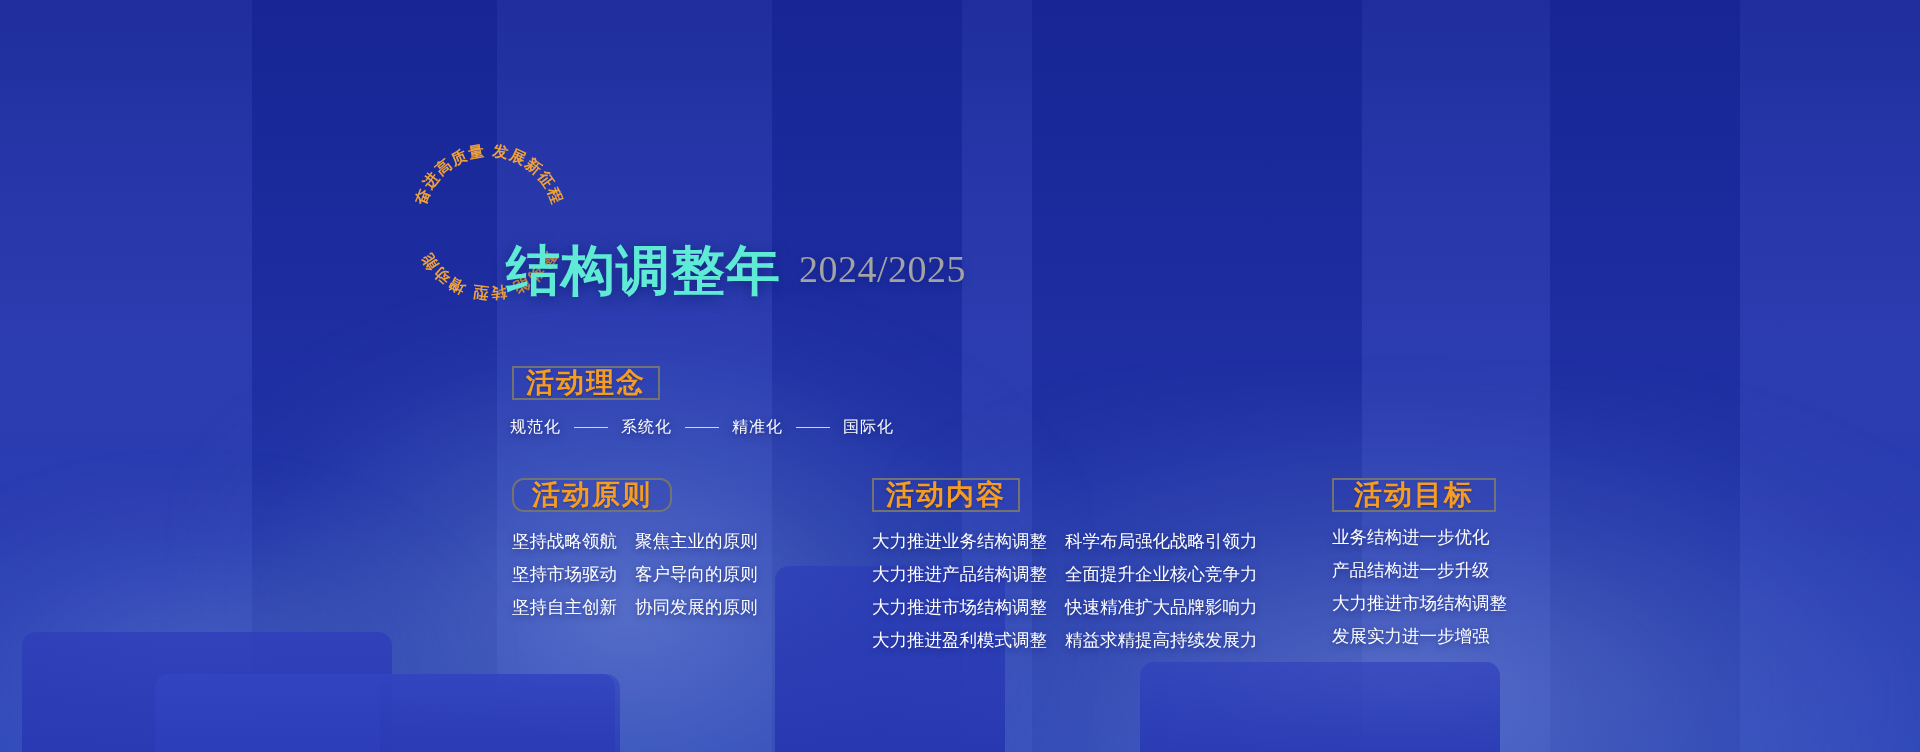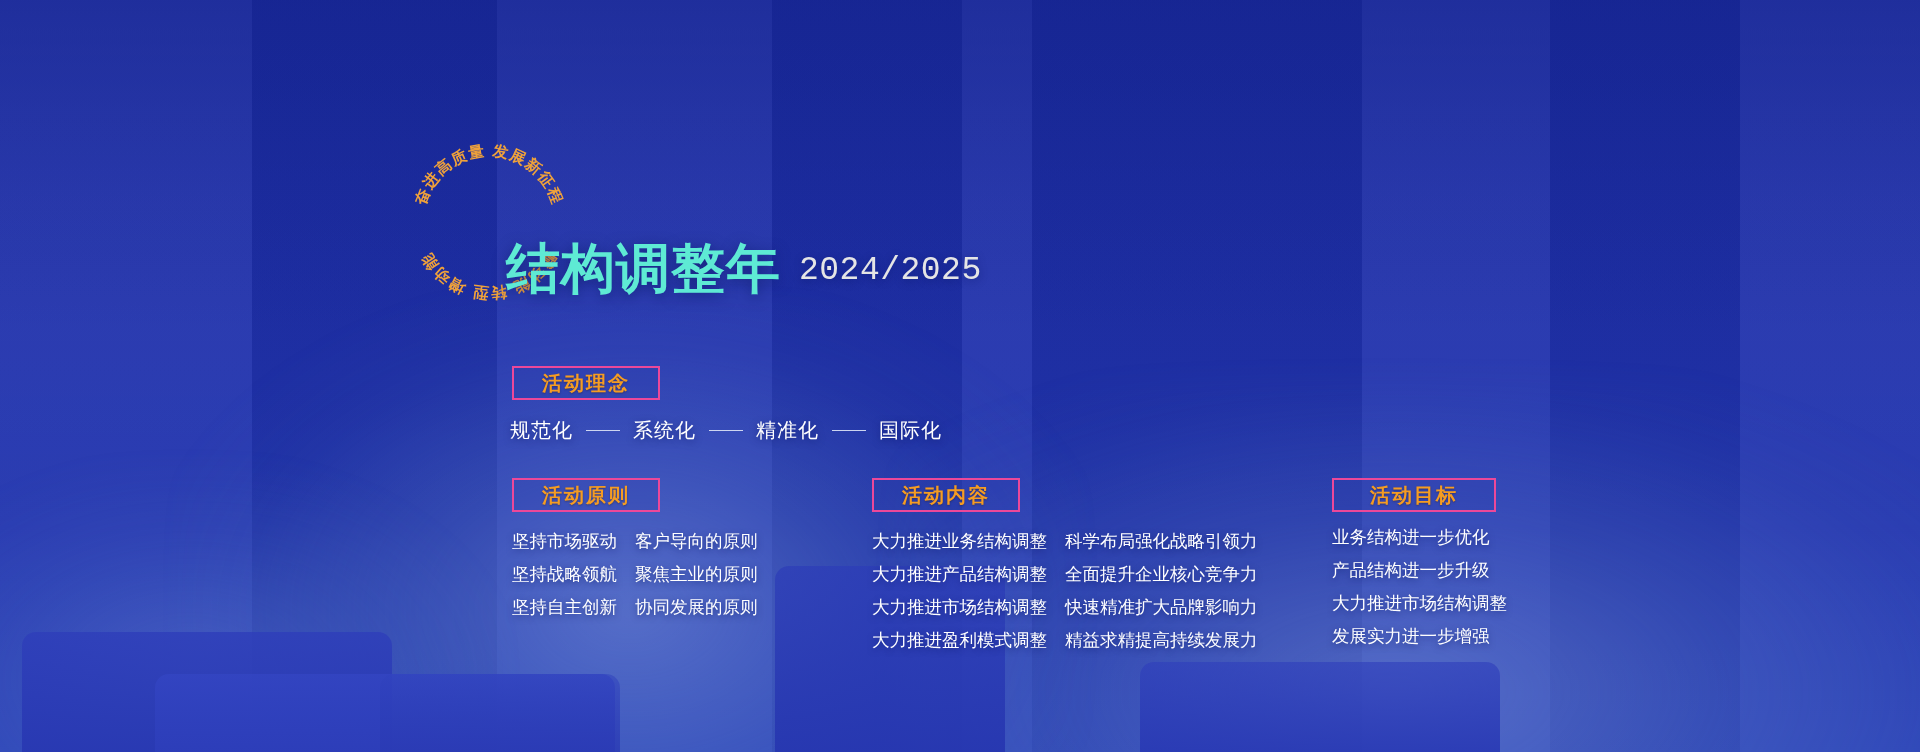--- a/index.html
+++ b/index.html
@@ -87,51 +87,51 @@
   .headline{
     font-family:Liberation Mono, monospace;
     font-size:54px;line-height:0.95;
     font-weight:700;
     color:#5eead4;
     letter-spacing:1px;
     text-shadow:0 3px 14px rgba(6,18,90,0.55);
     white-space:nowrap;
   }
   .years{
-    font-family:Liberation Mono, monospace;
-    font-size:33px;font-weight:400;color:#e5e5e5;
+    font-family:Liberation Serif, serif;
+    font-size:38px;font-weight:400;color:#a3a3a3;
     letter-spacing:0.5px;
     padding-bottom:9px;
     white-space:nowrap;
     text-shadow:0 2px 8px rgba(6,18,90,0.45);
   }
 
   
   .badge{
     position:absolute;
     box-sizing:border-box;
-    border:2px solid #ec4899;
+    border:2px solid #737373;
     background:rgba(42,58,170,0.25);
     color:#f59c22;
     font-family:"DejaVu Sans","Liberation Sans",sans-serif;
     font-weight:700;
-    font-size:20px;
+    font-size:28px;
     letter-spacing:2px;
     display:flex;align-items:center;justify-content:center;
     height:34px;
     text-shadow:0 1px 2px rgba(40,20,0,0.35);
   }
 
   
   .concept{
     position:absolute;left:510px;top:417px;
     display:flex;align-items:center;gap:13px;
     color:#ffffff;
     font-family:"DejaVu Sans","Liberation Sans",sans-serif;
-    font-size:20px;
+    font-size:16px;
     letter-spacing:1px;
     text-shadow:0 2px 7px rgba(6,18,90,0.5);
     white-space:nowrap;
   }
   .concept .dash{
     display:inline-block;width:34px;height:1.5px;background:#dfe6f7;
     opacity:.9;
   }
 
   
@@ -206,29 +206,29 @@
     <span>规范化</span>
     <span class="dash" title="—"></span>
     <span>系统化</span>
     <span class="dash" title="—"></span>
     <span>精准化</span>
     <span class="dash" title="—"></span>
     <span>国际化</span>
   </div>
 
   <div class="col" style="left:512px;top:478px;">
-    <div class="badge" style="position:static;width:148px;">活动原则</div>
+    <div class="badge" style="position:static;width:160px;border-radius:12px;">活动原则</div>
     <div class="rows" style="margin-top:15px;">
+      <div class="row">
+        <span class="a">坚持战略领航</span>
+        <span class="b">聚焦主业的原则</span>
+      </div>
       <div class="row">
         <span class="a">坚持市场驱动</span>
         <span class="b">客户导向的原则</span>
-      </div>
-      <div class="row">
-        <span class="a">坚持战略领航</span>
-        <span class="b">聚焦主业的原则</span>
       </div>
       <div class="row">
         <span class="a">坚持自主创新</span>
         <span class="b">协同发展的原则</span>
       </div>
     </div>
   </div>
 
   <div class="col" style="left:872px;top:478px;">
     <div class="badge" style="position:static;width:148px;">活动内容</div>

